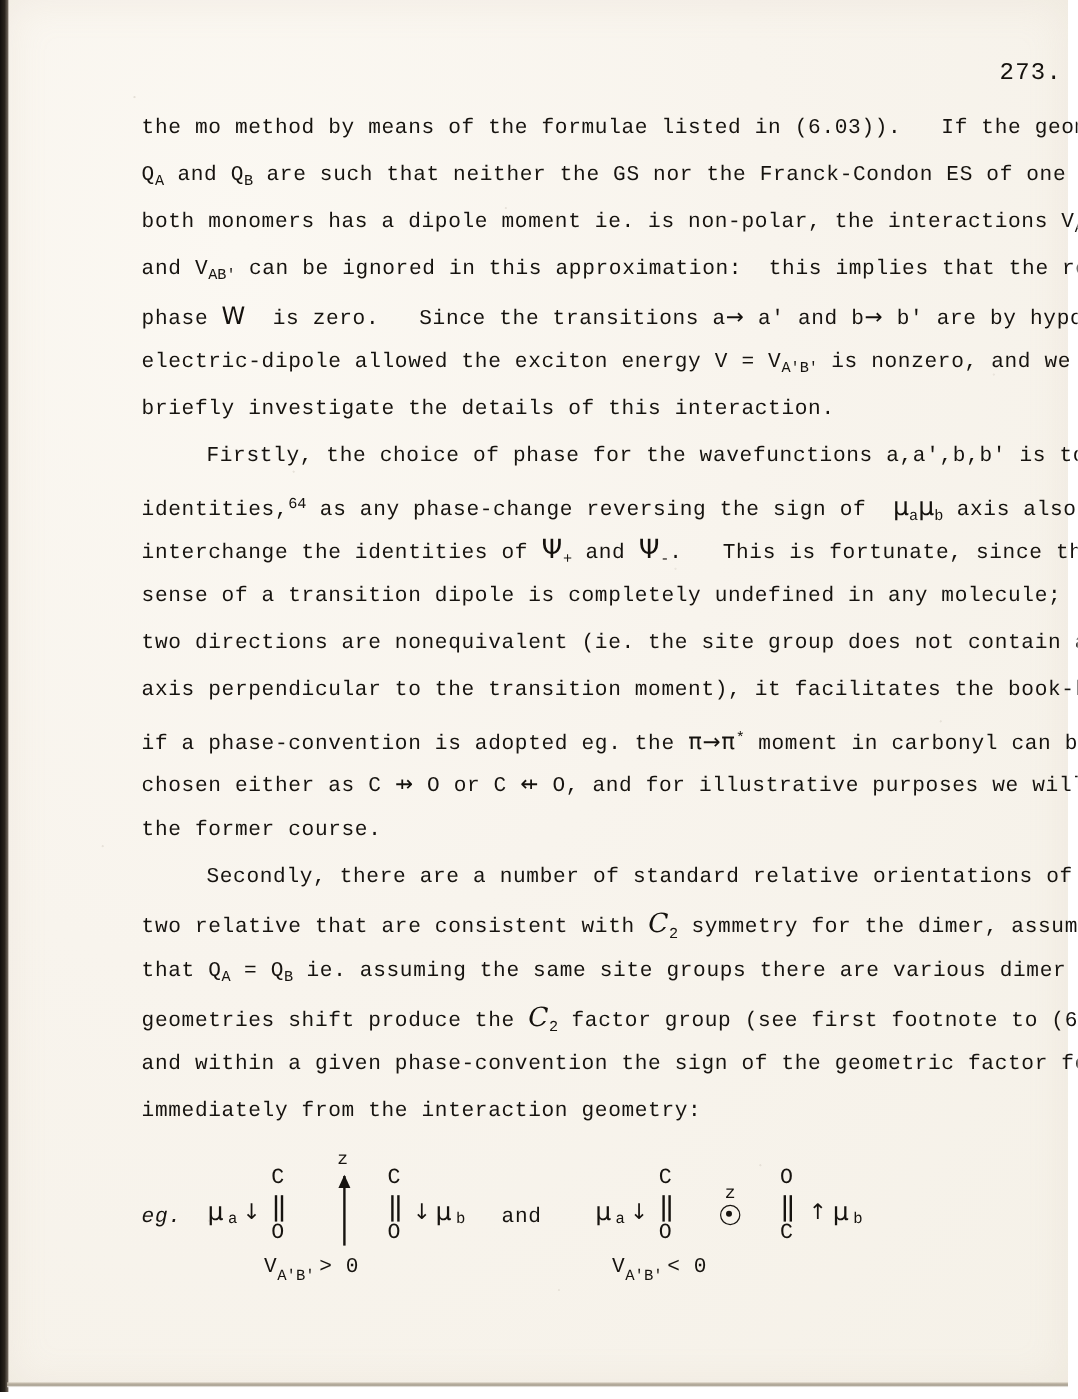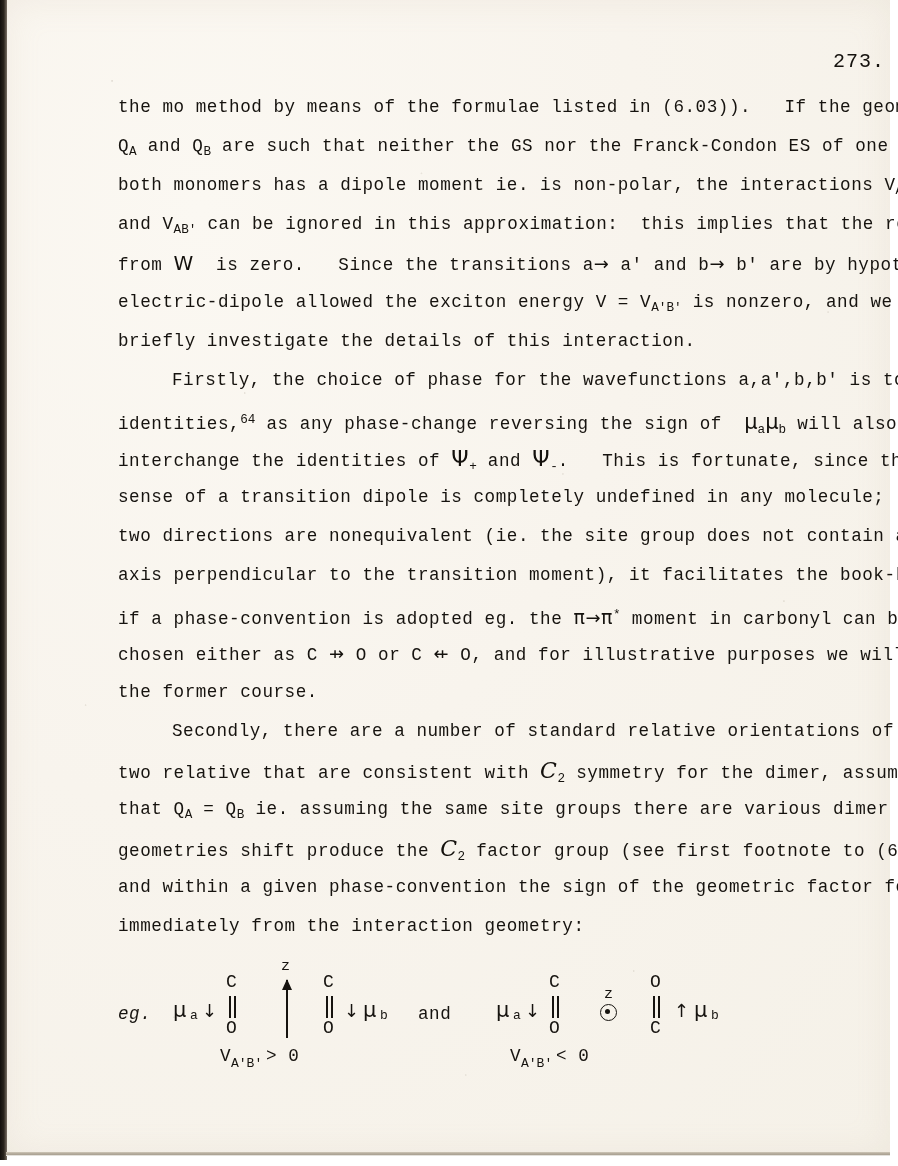--- a/index.html
+++ b/index.html
@@ -224,29 +224,29 @@
   <div id="body-text">
 
     <div class="line"><span>the mo method by means of the formulae listed in (6.03)).   If the geometries</span></div>
 
     <div class="line"><span>Q</span><sub>A</sub><span> and Q</span><sub>B</sub><span> are such that neither the GS nor the Franck-Condon ES of one or</span></div>
 
     <div class="line"><span>both monomers has a dipole moment ie. is non-polar, the interactions V</span><sub>AB</sub></div>
 
     <div class="line"><span>and V</span><sub>AB'</sub><span> can be ignored in this approximation:  this implies that the red-</span></div>
 
-    <div class="line"><span>from </span><span class="ink-w">W</span><span>  is zero.   Since the transitions a</span><span class="arrowx">→</span><span> a' and b</span><span class="arrowx">→</span><span> b' are by hypothesis</span></div>
+    <div class="line"><span>phase </span><span class="ink-w">W</span><span>  is zero.   Since the transitions a</span><span class="arrowx">→</span><span> a' and b</span><span class="arrowx">→</span><span> b' are by hypothesis</span></div>
 
     <div class="line"><span>electric-dipole allowed the exciton energy V = V</span><sub>A'B'</sub><span> is nonzero, and we now</span></div>
 
     <div class="line"><span>briefly investigate the details of this interaction.</span></div>
 
     <div class="line indent"><span>Firstly, the choice of phase for the wavefunctions a,a',b,b' is totally</span></div>
 
-    <div class="line"><span>identities,</span><sup>64</sup><span> as any phase-change reversing the sign of  </span><span class="ink">μ</span><sub>a</sub><span class="ink">μ</span><sub>b</sub><span> will also</span></div>
+    <div class="line"><span>identities,</span><sup>64</sup><span> as any phase-change reversing the sign of  </span><span class="ink">μ</span><sub>a</sub><span class="ink">μ</span><sub>b</sub><span> axis also</span></div>
 
     <div class="line"><span>interchange the identities of </span><span class="ink-psi">Ψ</span><sub>+</sub><span> and </span><span class="ink-psi">Ψ</span><sub>-</sub><span>.   This is fortunate, since the</span></div>
 
     <div class="line"><span>sense of a transition dipole is completely undefined in any molecule;  if the</span></div>
 
     <div class="line"><span>two directions are nonequivalent (ie. the site group does not contain a C</span></div>
 
     <div class="line"><span>axis perpendicular to the transition moment), it facilitates the book-keeping</span></div>
 
     <div class="line"><span>if a phase-convention is adopted eg. the </span><span class="ink-pi">π</span><span class="arrowx">→</span><span class="ink-pi">π</span><sup>*</sup><span> moment in carbonyl can be</span></div>

